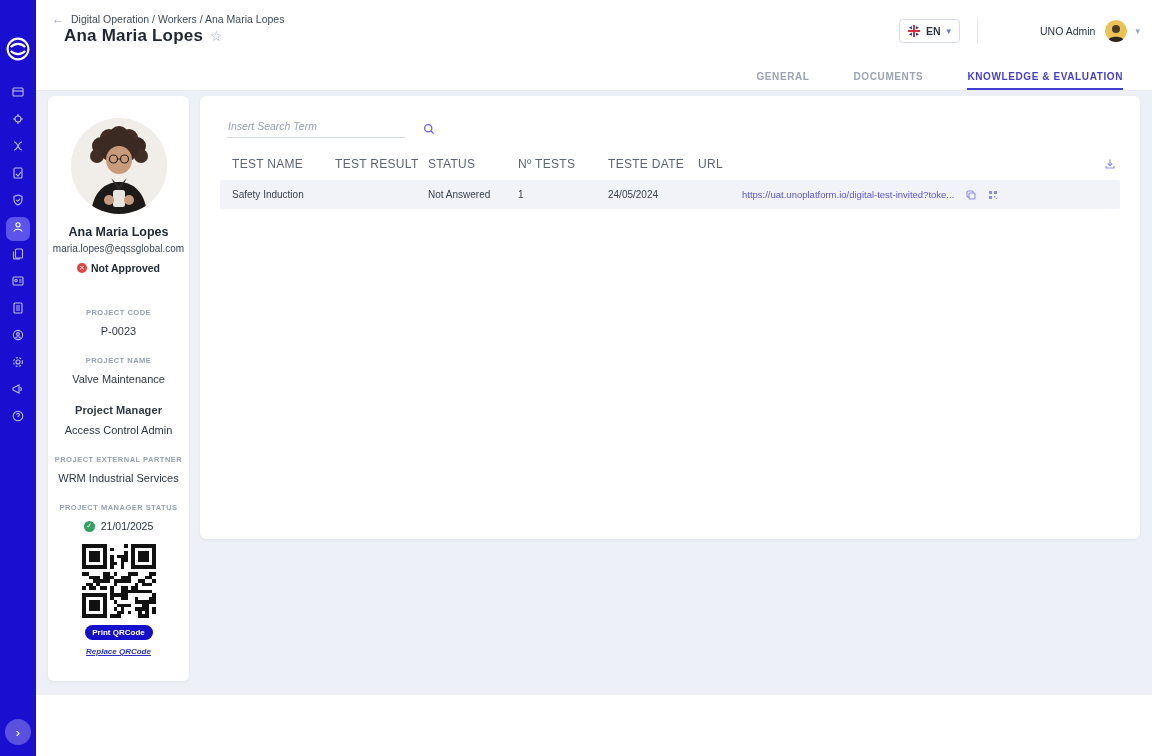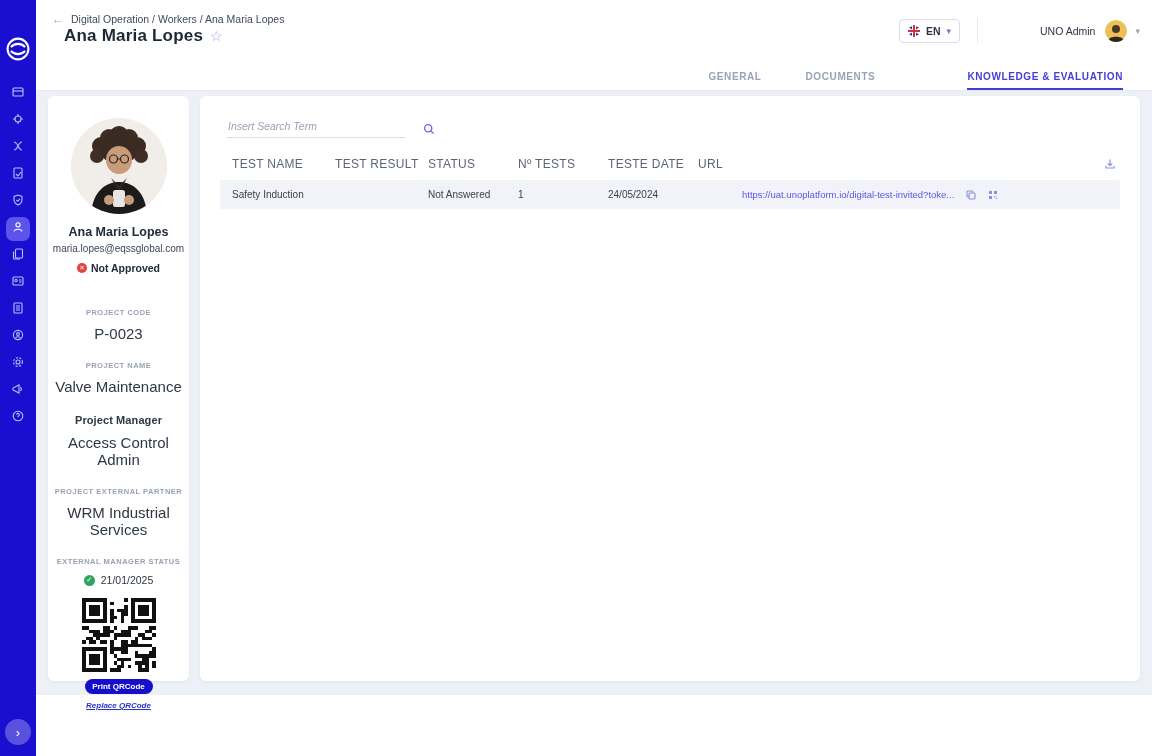--- a/index.html
+++ b/index.html
@@ -28,39 +28,39 @@
   .lang-btn .code { font-size:10.5px; color:#2C3446; font-weight:bold; }
   .lang-chevron { color:#6A79C8; font-size:9px; }
   .v-divider { width:1px; height:26px; background:#E6E9F0; margin-left:17px; margin-right:62px; }
   .user-name { font-size:10.5px; color:#2C3446; margin-right:10px; }
   .user-avatar { width:22px; height:22px; border-radius:50%; overflow:hidden; margin-right:8px; cursor:pointer; }
   .user-chevron { color:#9AA3B5; font-size:9px; cursor:pointer; }
 
   
   .tabbar { position:absolute; left:36px; top:62px; right:0; height:29px; background:#fff; border-bottom:1px solid #E7EAF1; display:flex; justify-content:flex-end; align-items:stretch; gap:44px; padding-right:29px; }
   .tab { display:flex; align-items:center; font-size:10px; font-weight:bold; letter-spacing:.6px; color:#9AA3B5; cursor:pointer; border-bottom:2px solid transparent; padding-top:2px; }
-  .tab.active { color:#433FD6; border-bottom-color:#433FD6;margin-left:48px; }
+  .tab.active { color:#433FD6; border-bottom-color:#433FD6; }
 
   
   .content { position:absolute; left:36px; top:91px; right:0; height:604px; background:#EDF0F6; }
   .card { position:absolute; background:#fff; border-radius:6px; box-shadow:0 1px 3px rgba(25,30,80,.06); }
   .profile-card { left:12px; top:5px; width:141px; height:585px; text-align:center; }
-  .main-card { left:164px; top:5px; width:940px; height:585px; }
+  .main-card { left:164px; top:5px; width:940px; height:443px; }
 
   
   .avatar-photo { width:96px; height:96px; border-radius:50%; overflow:hidden; margin:22px auto 0; background:#F1EEEA; }
   .profile-name { margin-top:11px; font-size:12.5px; font-weight:bold; color:#232B39; }
   .profile-email { margin-top:4px; font-size:10px; color:#3E4756; }
   .approval { margin-top:8px; display:inline-flex; align-items:center; gap:4px; }
   .approval .dot { width:10px; height:10px; border-radius:50%; background:#E0433F; color:#fff; font-size:6.5px; display:flex; align-items:center; justify-content:center; line-height:1; }
   .approval .txt { font-size:10.5px; font-weight:bold; color:#232B39; }
   .field { margin-top:19px; }
   .field .lbl { font-size:7.5px; font-weight:bold; letter-spacing:.5px; color:#99A2B4; text-transform:uppercase; }
   .field .lbl.em { font-size:11px; color:#2E3744; text-transform:none; letter-spacing:.1px; }
-  .field .val { margin-top:8px; font-size:15px; color:#2E3744; }
+  .field .val { margin-top:8px; font-size:11px; color:#2E3744; }
   .mgr-status { margin-top:19px; }
   .status-row { margin-top:8px; display:inline-flex; align-items:center; gap:6px; }
   .check-dot { width:11px; height:11px; border-radius:50%; background:#2FA360; color:#fff; font-size:7px; display:flex; align-items:center; justify-content:center; }
   .status-date { font-size:10.5px; color:#2E3744; }
   .qr-wrap { margin:12px auto 0; width:74px; height:74px; }
   .print-btn { margin:7px auto 0; width:68px; height:15px; border:none; border-radius:8px; background:#150FCB; color:#fff; font-size:8px; font-weight:bold; font-family:"Liberation Sans",sans-serif; display:flex; align-items:center; justify-content:center; cursor:pointer; }
   .replace-link { display:inline-block; margin-top:6px; font-size:8px; font-weight:bold; font-style:italic; color:#2B33C0; text-decoration:underline; cursor:pointer; }
 
   
   .search-row { margin:24px 0 0 27px; display:flex; align-items:center; }
@@ -260,21 +260,21 @@
       </div>
       <div class="field">
         <div class="lbl em">Project Manager</div>
         <div class="val">Access Control Admin</div>
       </div>
       <div class="field">
         <div class="lbl">PROJECT EXTERNAL PARTNER</div>
         <div class="val">WRM Industrial Services</div>
       </div>
       <div class="mgr-status">
-        <div class="lbl" style="font-size:7.5px;font-weight:bold;letter-spacing:.5px;color:#99A2B4">EXTERNAL MANAGER STATUS</div>
+        <div class="lbl" style="font-size:7.5px;font-weight:bold;letter-spacing:.5px;color:#99A2B4">PROJECT MANAGER STATUS</div>
         <div class="status-row">
           <span class="check-dot">✓</span>
           <span class="status-date">21/01/2025</span>
         </div>
       </div>
 
       <div class="qr-wrap">
         <svg id="qr-svg" viewBox="0 0 21 21" width="74" height="74" shape-rendering="crispEdges">
             <rect x="0" y="0" width="1" height="1" fill="#111"></rect>
             <rect x="1" y="0" width="1" height="1" fill="#111"></rect>

